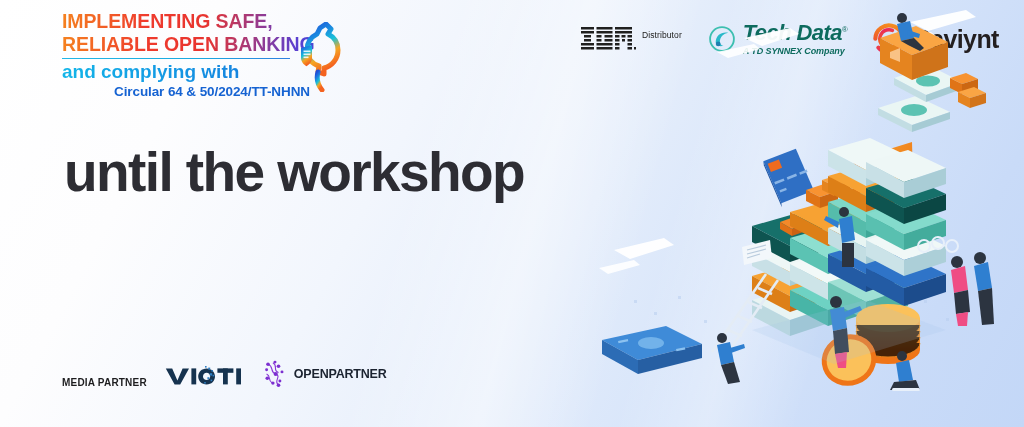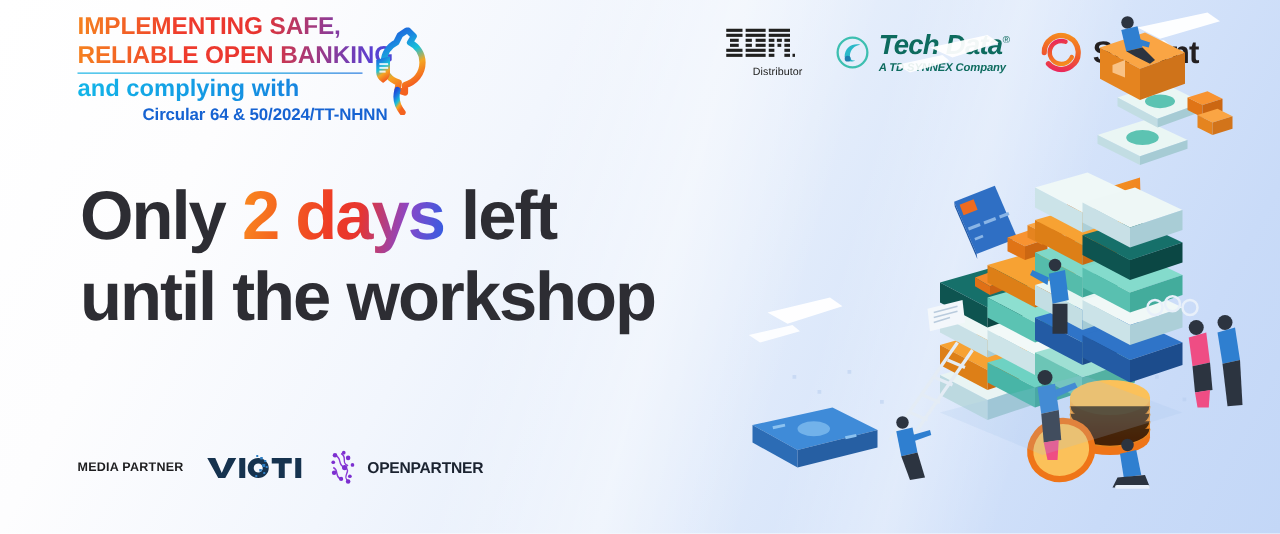--- a/index.html
+++ b/index.html
@@ -69,21 +69,21 @@
   .et-gear {
     position: absolute; left: 298px; top: 22px;
     width: 46px; height: 70px;
   }
 
   
   .partner-logos {
     position: absolute; left: 580px; top: 22px;
     display: flex; align-items: center; gap: 26px;
   }
-  .logo-ibm { display: flex; flex-direction: column; align-items: flex-end; }
+  .logo-ibm { display: flex; flex-direction: row; align-items: flex-start; }
   .ibm-mark { width: 62px; height: 26px; }
   .ibm-sub {
     margin-top: 4px; font-size: 8.5px; font-weight: 400; color: #20201f;
     letter-spacing: 0.1px;
   }
   .logo-techdata { display: flex; align-items: center; gap: 7px; }
   .td-swirl { width: 28px; height: 28px; }
   .td-text { display: flex; flex-direction: column; }
   .td-name {
     font-size: 22px; font-weight: 800; font-style: italic;
@@ -109,21 +109,21 @@
     white-space: nowrap;
   }
   .hl-accent {
     background: linear-gradient(100deg, #fa8c20 0%, #f4621f 22%, #ee3b26 45%, #e7352f 58%, #8a46c8 80%, #2f5fe3 100%);
     -webkit-background-clip: text; background-clip: text; color: transparent;
   }
 
   
   .media-partners {
     position: absolute; left: 62px; top: 360px;
-    display: flex; align-items: center; gap: 18px;
+    display: flex; align-items: flex-end; gap: 18px;
   }
   .mp-label {
     font-size: 10px; font-weight: 700; color: #1d1d1f; letter-spacing: 0.2px;
   }
   .logo-vioti { display: flex; align-items: center; }
   .vioti-svg { width: 80px; height: 24px; }
   .logo-openbanking { display: flex; align-items: center; gap: 7px; }
   .ob-icon { width: 24px; height: 28px; }
   .ob-text {
     display: flex; flex-direction: row; line-height: 1.02;
@@ -236,21 +236,20 @@
         </defs>
         <path d="M20 3 A17 17 0 1 1 19.9 3" fill="none" stroke="url(#svGrad)" stroke-width="5.2" stroke-linecap="round" stroke-dasharray="78 12" transform="rotate(-35 20 20)"></path>
         <path d="M20 8.5 A11.5 11.5 0 1 1 19.9 8.5" fill="none" stroke="url(#svGrad)" stroke-width="4.4" stroke-linecap="round" stroke-dasharray="52 18" transform="rotate(120 20 20)"></path>
       </svg>
       <div class="sv-name">Saviynt</div>
     </div>
 
   </div>
 
   <div class="headline">
-    <div><span>Only </span><span class="hl-accent">2 days</span><span> left</span></div>
     <div>until the workshop</div>
   </div>
 
   <div class="media-partners">
     <div class="mp-label">MEDIA PARTNER</div>
 
     <div class="logo-vioti">
       <svg class="vioti-svg" viewBox="0 0 200 58">
         <g fill="#16334f">
 

